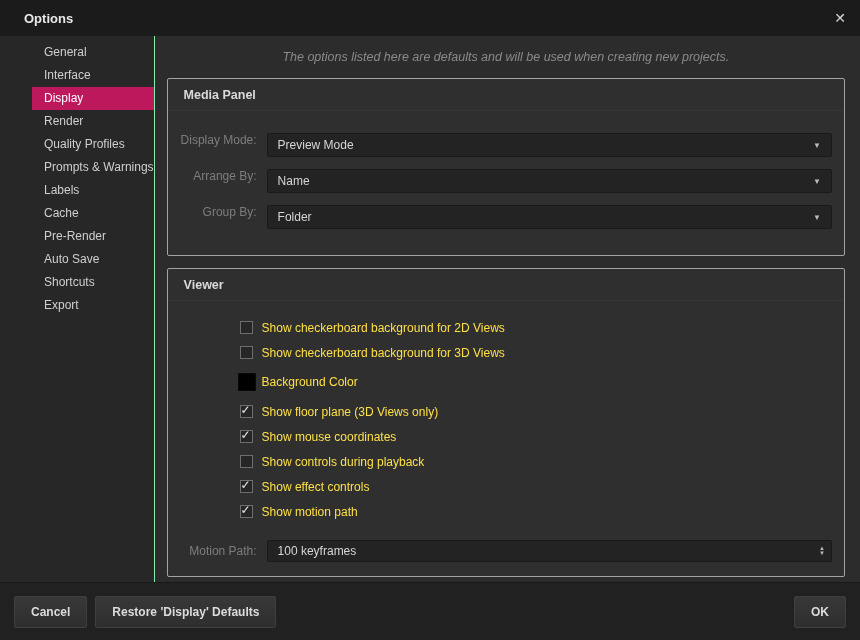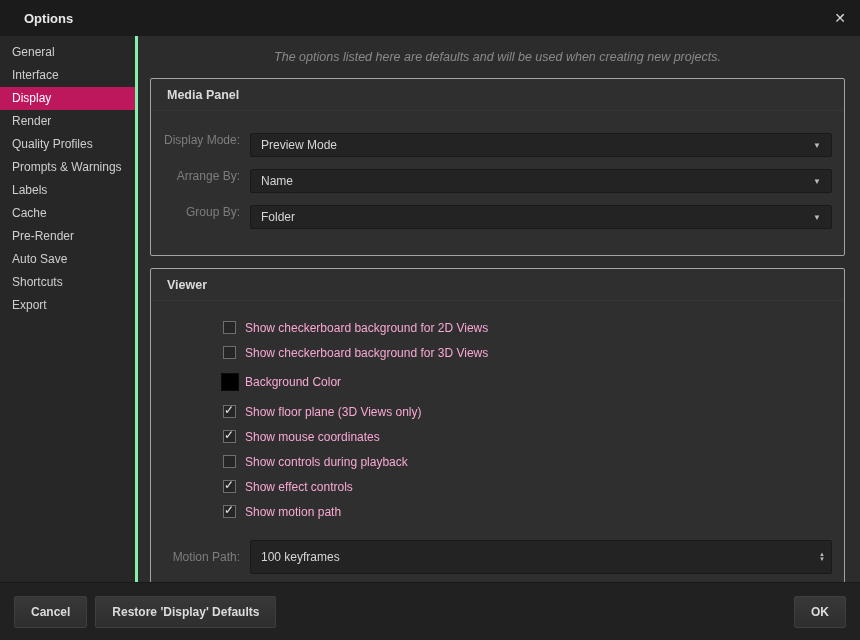--- a/index.html
+++ b/index.html
@@ -10,21 +10,21 @@
   }
   .window { width:860px; height:640px; display:flex; flex-direction:column; background:#2c2c2c; }
 
   
   .titlebar { flex:0 0 36px; background:#1b1b1b; display:flex; align-items:center; padding:0 14px 0 24px; }
   .title { font-weight:bold; font-size:13px; color:#e9e9e9; }
   .close { margin-left:auto; color:#d6d6d6; font-size:14px; cursor:pointer; }
 
   
   .bodyrow { flex:1 1 auto; display:flex; min-height:0; }
-  .sidebar { flex:0 0 138px; background:#272727; border-right:3px solid #86efac; padding-top:5px; }
+  .sidebar { flex:0 0 138px; background:#272727; border-right:1px solid #86efac; padding-top:5px;padding-left:32px; }
   .side-item { height:23px; line-height:23px; padding-left:12px; color:#cfcfcf; cursor:pointer; white-space:nowrap; }
   .side-item.selected { background:#be185d; color:#ffffff; }
 
   .content { flex:1 1 auto; padding:4px 15px 0 12px; background:#2c2c2c; }
   .note { text-align:center; font-style:italic; color:#8a8a8a; padding:10px 0 14px; font-size:12.5px; }
 
   .panel { background:#2f2f2f; border:1px solid #a3a3a3; border-radius:2px; margin-bottom:12px; }
   .panel-header { height:32px; line-height:32px; padding-left:16px; font-weight:bold; color:#dadada; font-size:12.5px; border-bottom:1px solid #353535; }
   .panel-body { padding:10px 12px 14px 12px; }
 
@@ -33,28 +33,28 @@
   .dropdown { flex:1; height:24px; background:#232323; border:1px solid #191919; border-radius:2px;
               display:flex; align-items:center; padding:0 10px; color:#d6d6d6; cursor:pointer; }
   .dropdown .arrow { margin-left:auto; font-size:8px; color:#bcbcbc; }
 
   .viewer-rows { padding-left:60px; padding-top:4px; }
   .check-row { display:flex; align-items:center; height:25px; cursor:pointer; }
   .checkbox { flex:0 0 13px; width:13px; height:13px; border:1px solid #6e6e6e; background:#262626;
               margin-right:9px; position:relative; }
   .checkbox .check { display:none; position:absolute; top:-3px; left:0; font-size:12px; color:#e8e8e8; }
   .checkbox.checked .check { display:block; }
-  .check-label { color:#f9a8d4; }
+  .check-label { color:#fde047; }
   .color-row { height:28px; margin:3px 0; }
   .color-swatch { flex:0 0 18px; width:18px; height:18px; margin-left:-2px; margin-right:6px;
                   border:1px solid #0a0a0a; cursor:pointer; }
 
   .mp-row { display:flex; align-items:center; margin-top:16px; }
   .mp-label { flex:0 0 77px; text-align:right; color:#7d7d7d; margin-right:10px; white-space:nowrap; }
-  .spin-field { flex:1; height:34px; background:#232323; border:1px solid #191919; border-radius:2px;
+  .spin-field { flex:1; height:22px; background:#232323; border:1px solid #191919; border-radius:2px;
                 display:flex; align-items:center; padding:0 6px 0 10px; color:#d6d6d6; cursor:pointer; }
   .spinner { margin-left:auto; display:flex; flex-direction:column; align-items:center; color:#bcbcbc; }
   .spinner span { font-size:6px; line-height:5px; }
 
   
   .footer { flex:0 0 58px; background:#212121; border-top:1px solid #191919;
             display:flex; align-items:center; padding:0 14px; gap:8px; }
   .btn { height:32px; padding:0 16px; background:linear-gradient(#383838,#2e2e2e);
          border:1px solid #3f3f3f; border-radius:2px; color:#dcdcdc; font-weight:bold;
          font-size:12px; font-family:inherit; cursor:pointer; white-space:nowrap; }

